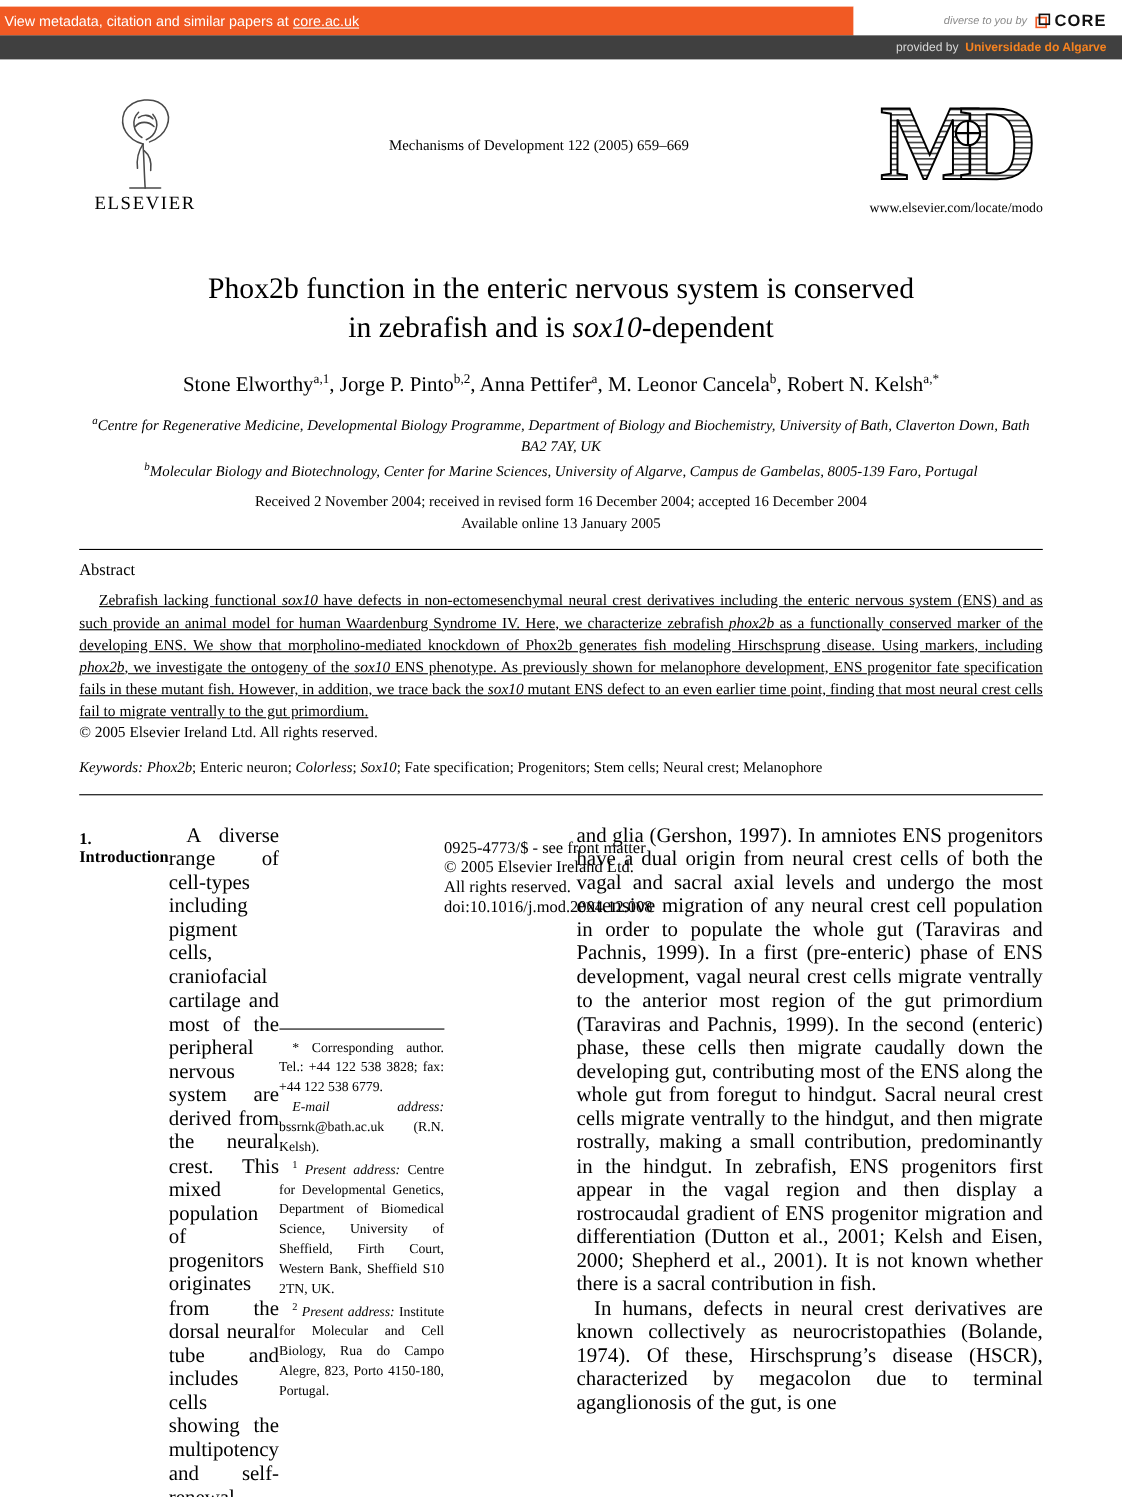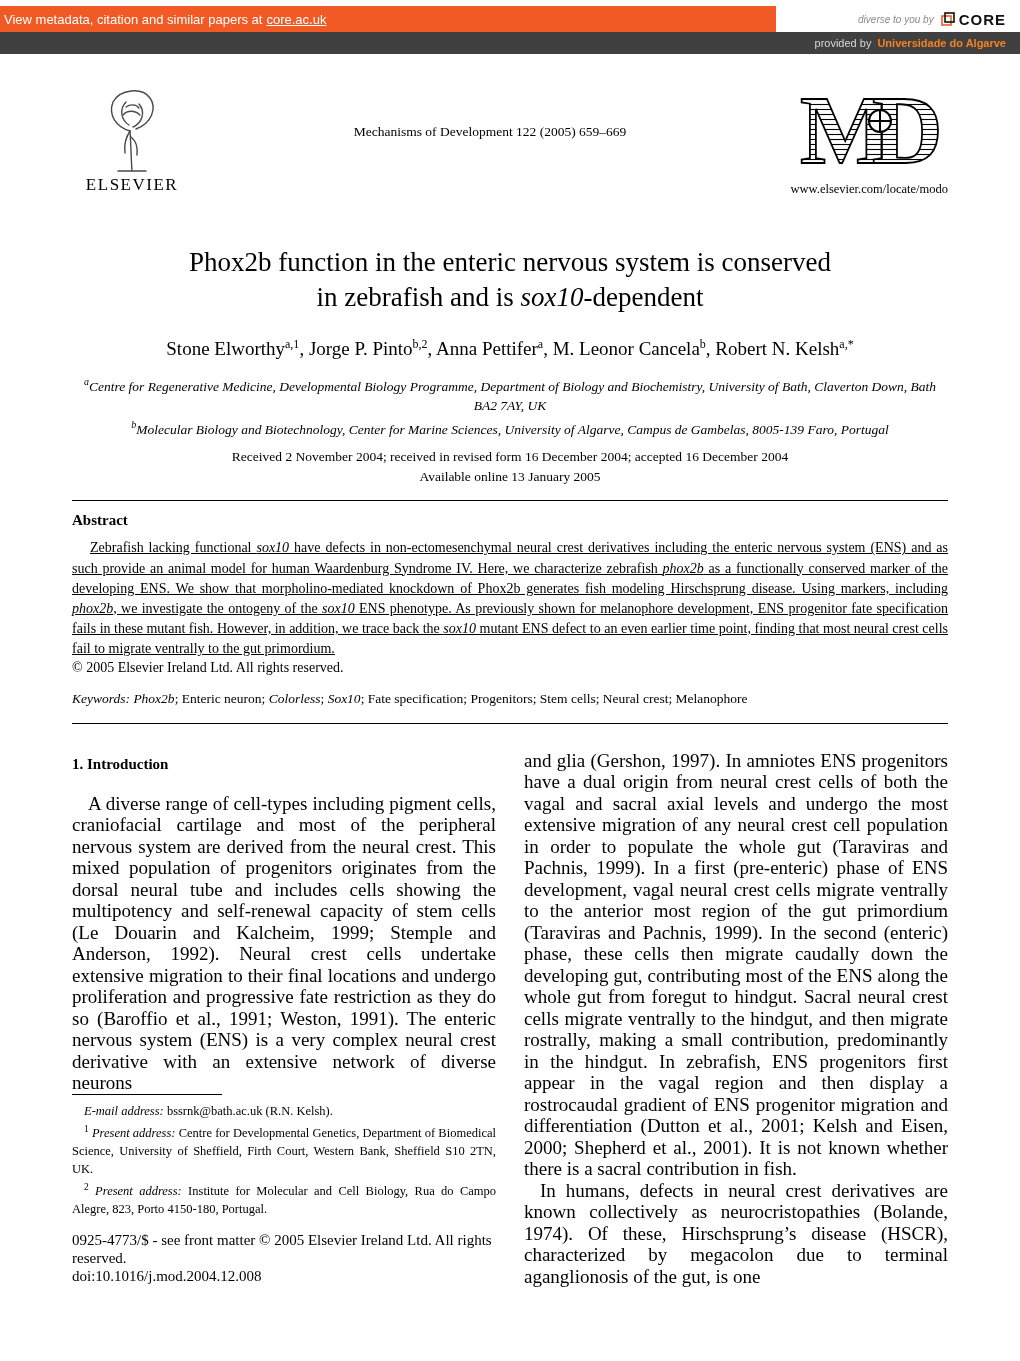--- a/index.html
+++ b/index.html
@@ -40,28 +40,28 @@
   
   .title { margin:46px 0 0; text-align:center; font-size:27px; font-weight:normal; line-height:1.3; }
   .it { font-style:italic; }
   .authors { margin-top:22px; text-align:center; font-size:19px; }
   .authors sup { font-size:12px; }
   .affils { margin-top:13px; text-align:center; font-size:13.5px; font-style:italic; line-height:1.5; }
   .affils sup { font-size:10px; }
   .dates { margin-top:8px; text-align:center; font-size:13.5px; line-height:1.45; }
   .rule { border:none; border-top:1px solid #000; margin:14px 0 0; }
   
-  .abs-head { font-size:15px; font-weight:bold; margin:11px 0 0; }
+  .abs-head { font-size:15px; font-weight:normal; margin:11px 0 0; }
   .abs { margin:9px 0 0; font-size:14px; text-align:justify; line-height:1.44; text-indent:18px;text-decoration:underline; }
   .copyright { margin:1px 0 0; font-size:14px; }
   .keywords { margin:13px 0 0; font-size:13.5px; line-height:1.45; }
   
   .columns { display:flex; gap:28px; margin-top:26px; height:524px; }
   .col { flex:1; min-width:0; }
-  .col-left { display:flex; flex-direction:column; }
+  .col-left { display:flex; }
   .sec-head { font-size:15px; font-weight:bold; margin:6px 0 20px; }
   .bodyp { margin:0; font-size:19px; text-align:justify; line-height:21.5px; }
   .indent { text-indent:16px; }
   
   .fnblock { margin-top:auto; font-size:12.5px; line-height:18px; }
   .fnrule { width:150px; border-top:1px solid #000; margin:0 0 7px; }
   .fnblock p { margin:0; text-indent:12px; text-align:justify; }
   .fnblock sup { font-size:9.5px; }
   .email { cursor:pointer; }
   .bottom-matter { margin-top:13px; font-size:15px; line-height:18px; }
@@ -155,20 +155,21 @@
 
     <hr class="rule">
 
     <div class="columns">
       <div class="col col-left">
         <h3 class="sec-head">1. Introduction</h3>
         <p class="bodyp indent">A diverse range of cell-types including pigment cells, craniofacial cartilage and most of the peripheral nervous system are derived from the neural crest. This mixed population of progenitors originates from the dorsal neural tube and includes cells showing the multipotency and self-renewal capacity of stem cells (Le Douarin and Kalcheim, 1999; Stemple and Anderson, 1992). Neural crest cells undertake extensive migration to their final locations and undergo proliferation and progressive fate restriction as they do so (Baroffio et al., 1991; Weston, 1991). The enteric nervous system (ENS) is a very complex neural crest derivative with an extensive network of diverse neurons</p>
 
         <div class="fnblock">
           <div class="fnrule"></div>
+          <p>* Corresponding author. Tel.: +44 122 538 3828; fax: +44 122 538 6779.</p>
           <p><span class="it">E-mail address:</span><span class="email"> bssrnk@bath.ac.uk</span><span> (R.N. Kelsh).</span></p>
           <p><sup>1</sup><span class="it"> Present address: </span><span>Centre for Developmental Genetics, Department of Biomedical Science, University of Sheffield, Firth Court, Western Bank, Sheffield S10 2TN, UK.</span></p>
           <p><sup>2</sup><span class="it"> Present address: </span><span>Institute for Molecular and Cell Biology, Rua do Campo Alegre, 823, Porto 4150-180, Portugal.</span></p>
         </div>
 
         <div class="bottom-matter">
           <p>0925-4773/$ - see front matter © 2005 Elsevier Ireland Ltd. All rights reserved.</p>
           <p class="doi">doi:10.1016/j.mod.2004.12.008</p>
         </div>
       </div>

